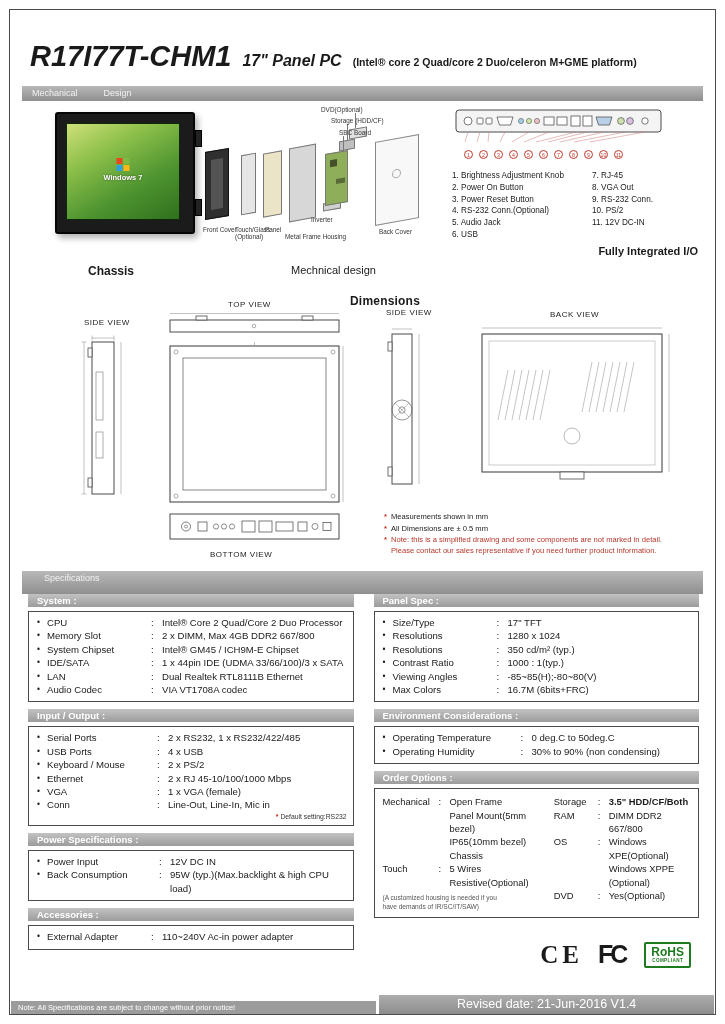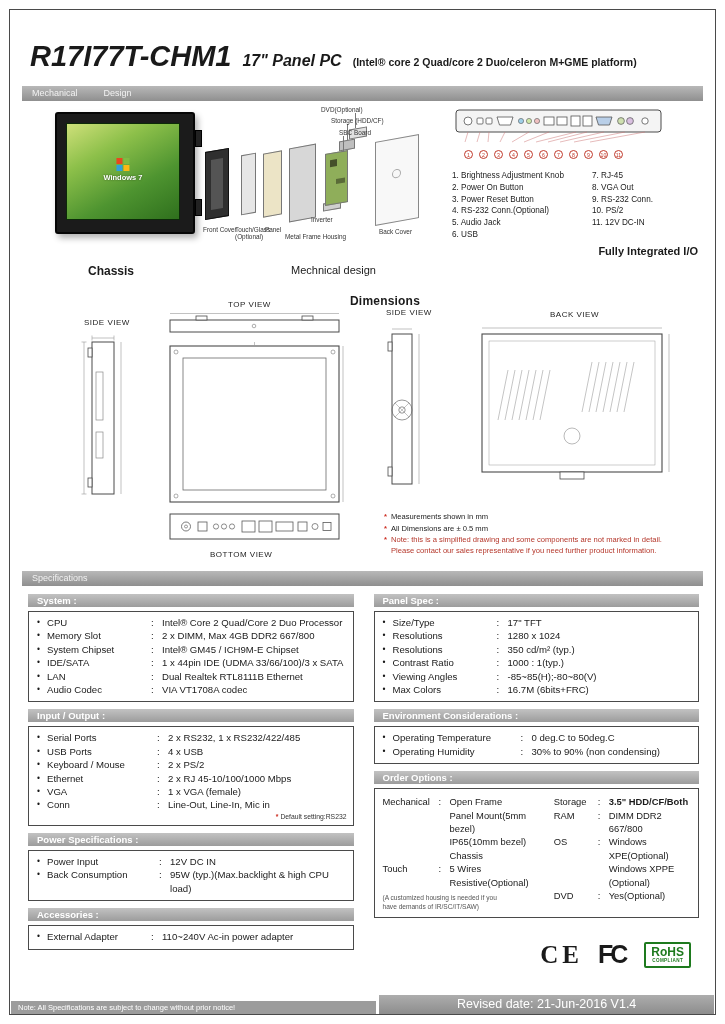--- a/index.html
+++ b/index.html
@@ -86,21 +86,21 @@
   .svg-sr { left:356px; top:24px; }
   .svg-back { left:450px; top:26px; }
   .svg-bottom { left:140px; top:210px; }
   .dim-notes { position:absolute; left:362px; top:214px; width:318px; }
   .note-item { display:flex; gap:4px; font-size:7.6px; line-height:1.4; color:#222; margin-bottom:1px; }
   .note-item .star { color:#cc2a1e; font-weight:bold; }
   .note-text { white-space:pre-line; }
   .dim-notes div.note-item:nth-of-type(3) .note-text { color:#b5372b; }
 
   
-  .specsbar { position:absolute; left:22px; right:22px; top:571px; height:15px; line-height:15px; padding-left:10px; }
+  .specsbar { position:absolute; left:22px; right:22px; top:571px; height:23px; line-height:15px; padding-left:22px; }
   .specs { position:absolute; left:28px; right:26px; top:594px; display:flex; gap:20px; }
   .col { flex:1; display:flex; flex-direction:column; min-width:0; }
   .subhead { height:13px; background:linear-gradient(180deg,#c2c2c2,#9c9c9c); color:#fff; font-weight:bold; font-size:9.5px; line-height:13px; padding-left:9px; margin-bottom:4px; }
   .spec-box { border:1px solid #4a4a4a; padding:4px 6px 5px 8px; margin-bottom:7px; font-size:9.6px; }
   .spec-row { display:flex; line-height:13.4px; }
   .bullet { width:10px; flex-shrink:0; font-size:8.5px; }
   .spec-label { width:104px; flex-shrink:0; }
   .colon { width:11px; flex-shrink:0; }
   .spec-val { flex:1; white-space:pre-line; min-width:0; }
   .box-io .spec-label { width:110px; }

